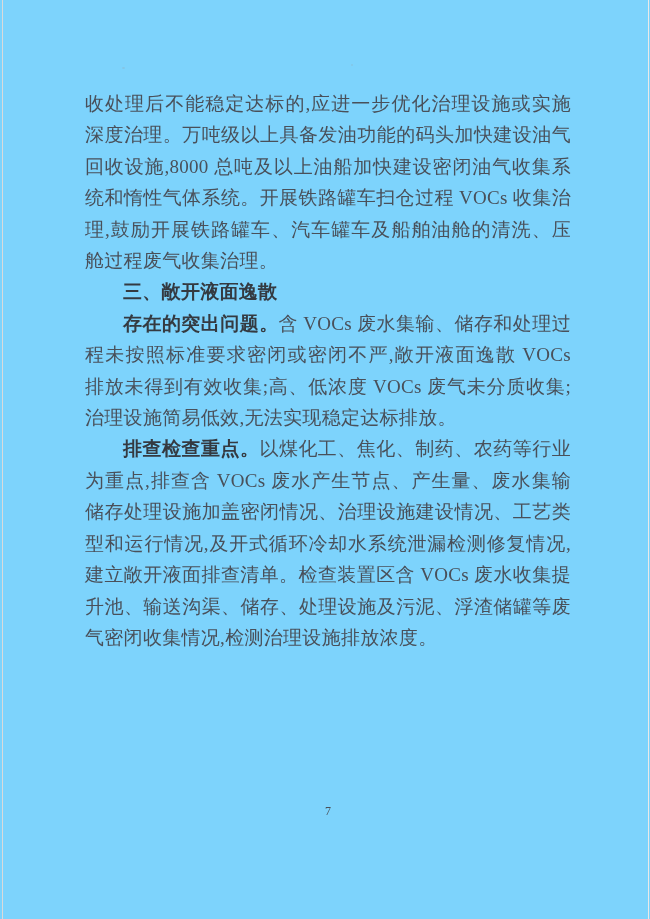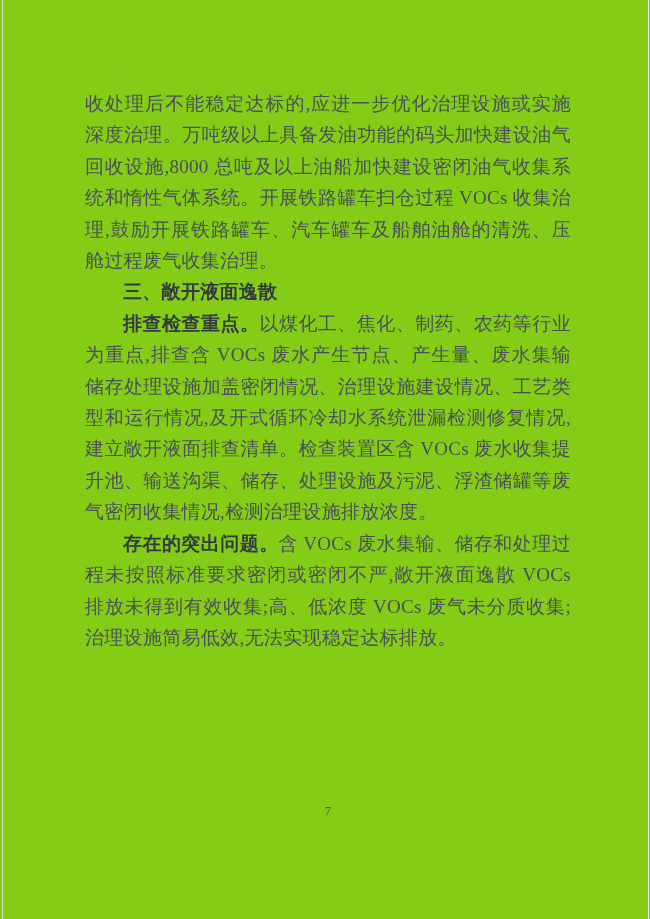--- a/index.html
+++ b/index.html
@@ -4,21 +4,21 @@
 <style>
   html, body {
     margin: 0;
     padding: 0;
     background: #ffffff;
   }
   .page {
     position: relative;
     width: 650px;
     height: 919px;
-    background: #84cc16;
+    background: #7dd3fc;
     overflow: hidden;
     font-family: "Liberation Serif", "DejaVu Serif", serif;
   }
   .edge {
     position: absolute;
     top: 0;
     width: 1px;
     height: 100%;
   }
   .edge-left  { left: 2px;  background: #dadada; }
@@ -74,20 +74,20 @@
   <div class="edge edge-left"></div>
   <div class="edge edge-right"></div>
   <div class="speck s1"></div>
   <div class="speck s2"></div>
 
   <div class="content">
     <p class="cont">收处理后不能稳定达标的,应进一步优化治理设施或实施深度治理。万吨级以上具备发油功能的码头加快建设油气回收设施,8000 总吨及以上油船加快建设密闭油气收集系统和惰性气体系统。开展铁路罐车扫仓过程 VOCs 收集治理,鼓励开展铁路罐车、汽车罐车及船舶油舱的清洗、压舱过程废气收集治理。</p>
 
     <p class="heading">三、敞开液面逸散</p>
 
+    <p class="para"><span class="lead">存在的突出问题。</span><span>含 VOCs 废水集输、储存和处理过程未按照标准要求密闭或密闭不严,敞开液面逸散 VOCs 排放未得到有效收集;高、低浓度 VOCs 废气未分质收集;治理设施简易低效,无法实现稳定达标排放。</span></p>
+
     <p class="para"><span class="lead">排查检查重点。</span><span>以煤化工、焦化、制药、农药等行业为重点,排查含 VOCs 废水产生节点、产生量、废水集输储存处理设施加盖密闭情况、治理设施建设情况、工艺类型和运行情况,及开式循环冷却水系统泄漏检测修复情况,建立敞开液面排查清单。检查装置区含 VOCs 废水收集提升池、输送沟渠、储存、处理设施及污泥、浮渣储罐等废气密闭收集情况,检测治理设施排放浓度。</span></p>
-
-    <p class="para"><span class="lead">存在的突出问题。</span><span>含 VOCs 废水集输、储存和处理过程未按照标准要求密闭或密闭不严,敞开液面逸散 VOCs 排放未得到有效收集;高、低浓度 VOCs 废气未分质收集;治理设施简易低效,无法实现稳定达标排放。</span></p>
 
   </div>
 
   <div class="pagenum">7</div>
 </div>
 
 </body></html>

